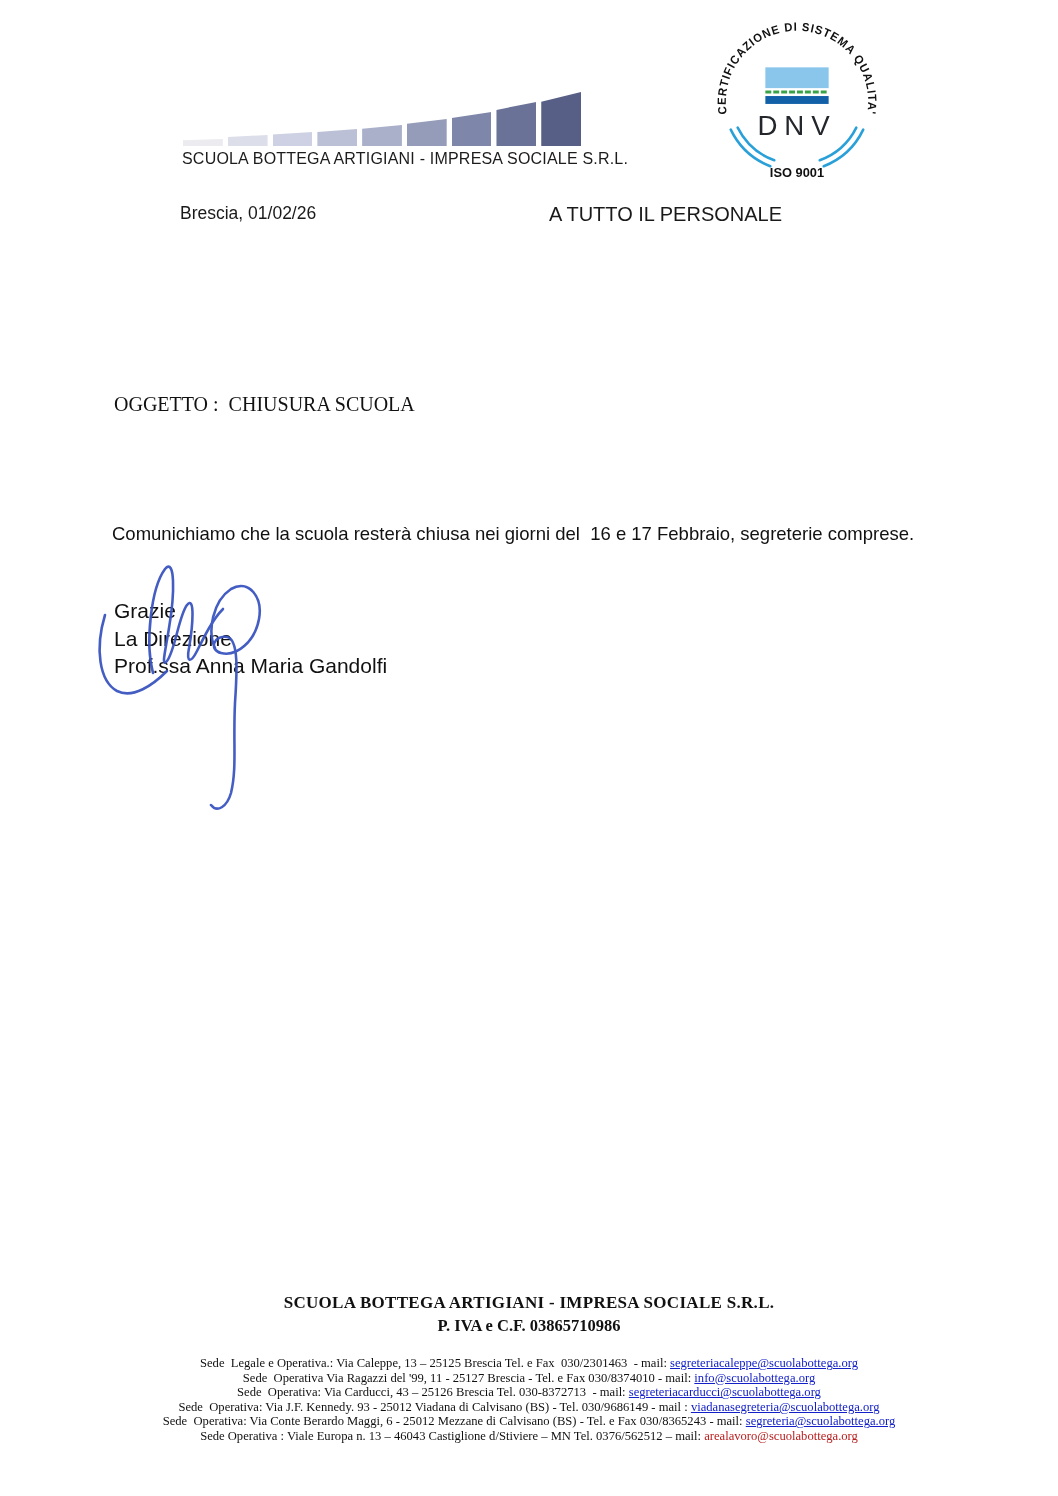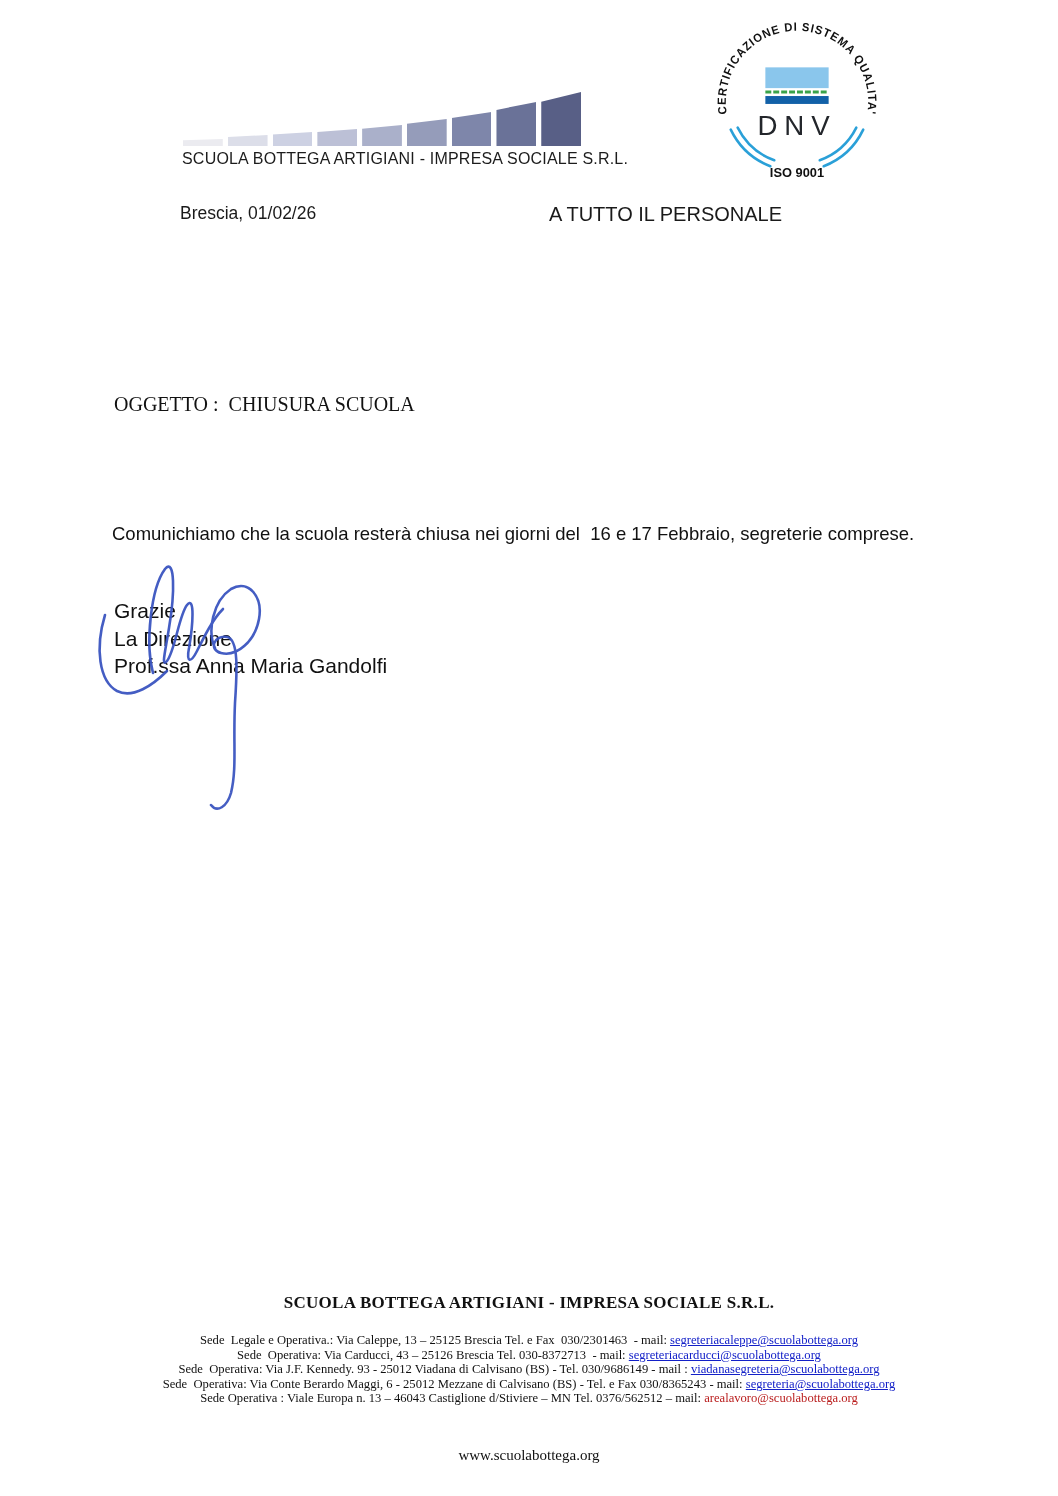--- a/index.html
+++ b/index.html
@@ -108,24 +108,25 @@
   <svg class="sig-ink" viewBox="0 0 200 270">
     <g stroke="#3b55c0" stroke-width="2.6" fill="none" stroke-linecap="round" opacity="0.95">
       <path d="M 10 62 C 0 95, 4 128, 22 138 C 38 146, 58 132, 72 118"></path>
       <path d="M 58 120 C 50 90, 56 35, 70 16 C 80 4, 80 40, 74 75 C 70 100, 66 115, 72 108 C 80 98, 84 62, 92 52 C 100 42, 98 72, 94 95 C 91 110, 96 110, 102 98 C 110 82, 118 66, 128 56"></path>
       <path d="M 120 95 C 112 78, 118 48, 136 36 C 154 26, 168 44, 164 66 C 160 88, 142 104, 126 100 C 114 97, 118 82, 132 84 C 144 86, 142 120, 140 150 C 138 190, 142 215, 136 240 C 132 254, 122 260, 116 252"></path>
     </g>
   </svg>
 
   <div class="footer">
     <div class="company">SCUOLA BOTTEGA ARTIGIANI - IMPRESA SOCIALE S.R.L.</div>
+    <div class="vat">P. IVA e C.F. 03865710986</div>
     <div class="addresses">
       <div><span class="pre">Sede  Legale e Operativa.: Via Caleppe, 13 – 25125 Brescia Tel. e Fax  030/2301463  - mail: </span><a class="email">segreteriacaleppe@scuolabottega.org</a></div>
+      <div><span class="pre">Sede  Operativa Via Ragazzi del '99, 11 - 25127 Brescia - Tel. e Fax 030/8374010 - mail: </span><a class="email">info@scuolabottega.org</a></div>
       <div><span class="pre">Sede  Operativa: Via Carducci, 43 – 25126 Brescia Tel. 030-8372713  - mail: </span><a class="email">segreteriacarducci@scuolabottega.org</a></div>
       <div><span class="pre">Sede  Operativa: Via J.F. Kennedy. 93 - 25012 Viadana di Calvisano (BS) - Tel. 030/9686149 - mail : </span><a class="email">viadanasegreteria@scuolabottega.org</a></div>
       <div><span class="pre">Sede  Operativa: Via Conte Berardo Maggi, 6 - 25012 Mezzane di Calvisano (BS) - Tel. e Fax 030/8365243 - mail: </span><a class="email">segreteria@scuolabottega.org</a></div>
       <div><span class="pre">Sede Operativa : Viale Europa n. 13 – 46043 Castiglione d/Stiviere – MN Tel. 0376/562512 – mail: </span><span class="email-plain">arealavoro@scuolabottega.org</span></div>
     </div>
   </div>
 
-  <div class="website">www.scuolabottega.org</div>
 
 </div>
 
 </body></html>

